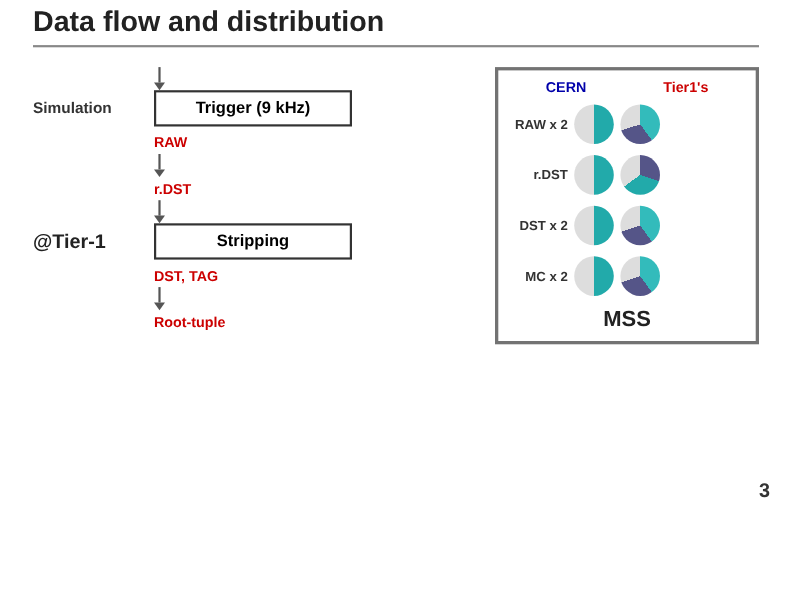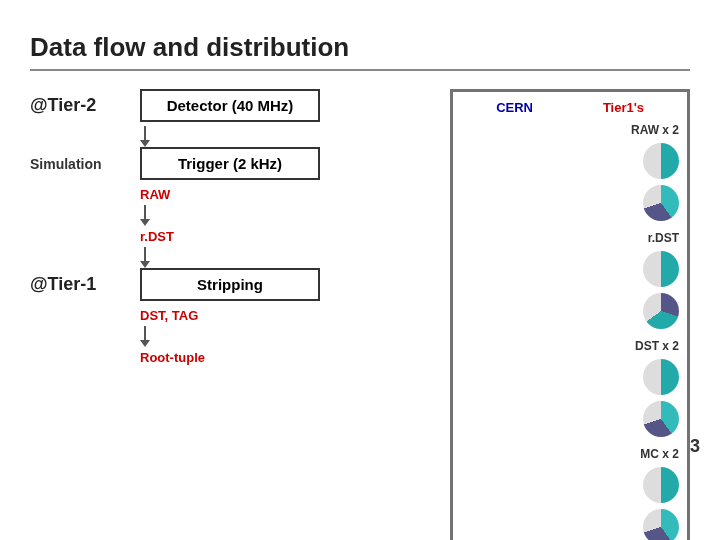--- a/index.html
+++ b/index.html
@@ -8,21 +8,21 @@
       height: 540px;
       background: #fff;
       font-family: Arial, Helvetica, sans-serif;
       overflow: hidden;
       position: relative;
     }
 
     .slide {
       width: 720px;
       height: 473px;
-      padding: 32px 30px;
+      padding: 4px 30px;
       position: relative;
     }
 
     .title {
       font-size: 26px;
       font-weight: bold;
       color: #222;
       margin-bottom: 6px;
     }
 
@@ -136,22 +136,22 @@
     .right-header-label {
       font-size: 13px;
       font-weight: bold;
     }
 
     .cern-label { color: #00a; }
     .tier1-label { color: #c00; }
 
     .right-row {
       display: flex;
-      flex-direction: column;
-      align-items: flex-end;
+      flex-direction: row;
+      align-items: center;
       margin-bottom: 10px;
       gap: 6px;
     }
 
     .right-row-label {
       font-size: 12px;
       font-weight: bold;
       color: #333;
       width: 55px;
       text-align: right;
@@ -206,37 +206,31 @@
 
 <div class="slide">
 
   <div class="title">Data flow and distribution</div>
   <div class="title-underline"></div>
 
   <div class="main-content">
 
     <div class="flow-diagram">
 
-      <div class="flow-row">
-        <div class="label-left">
-          <span class="tier-label">@Tier-2</span>
-        </div>
-        <div class="box">Detector (40 MHz)</div>
-      </div>
 
       <div class="connector">
         <div class="v-line"></div>
         <div class="arrowhead-down"></div>
       </div>
 
       <div class="flow-row" style="margin-top:0">
         <div class="label-left">
           <span class="sim-label">Simulation</span>
         </div>
-        <div class="box">Trigger (2 kHz)</div>
+        <div class="box">Trigger (9 kHz)</div>
       </div>
 
       <div class="label-tag label-tag-raw">RAW</div>
 
       <div class="connector">
         <div class="v-line"></div>
         <div class="arrowhead-down"></div>
       </div>
 
 

